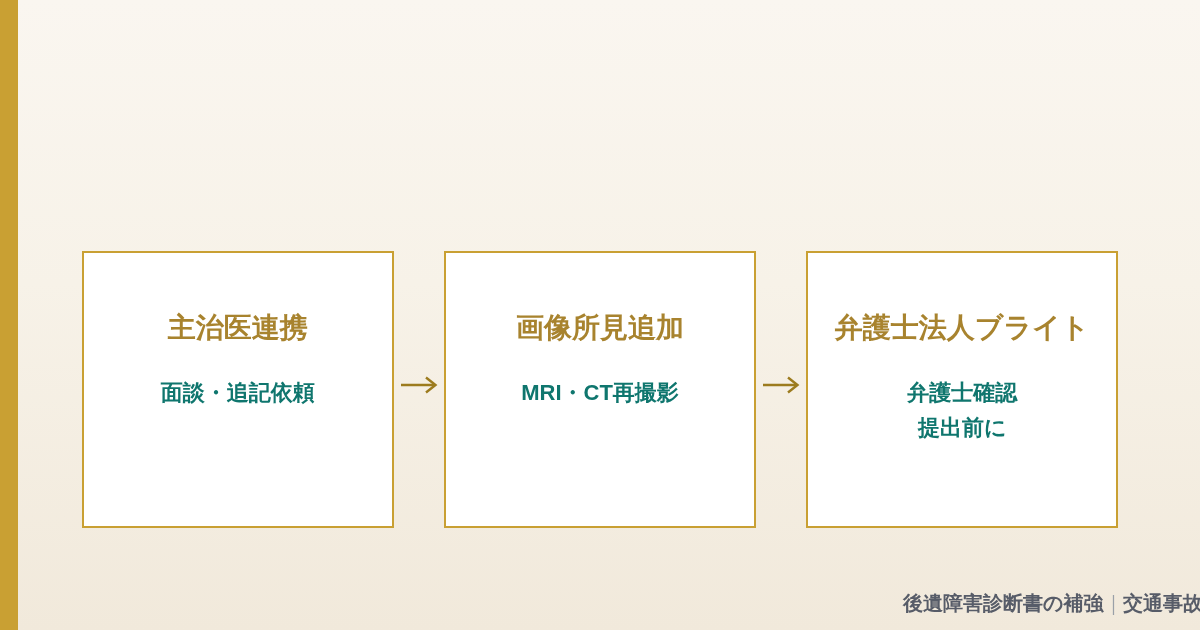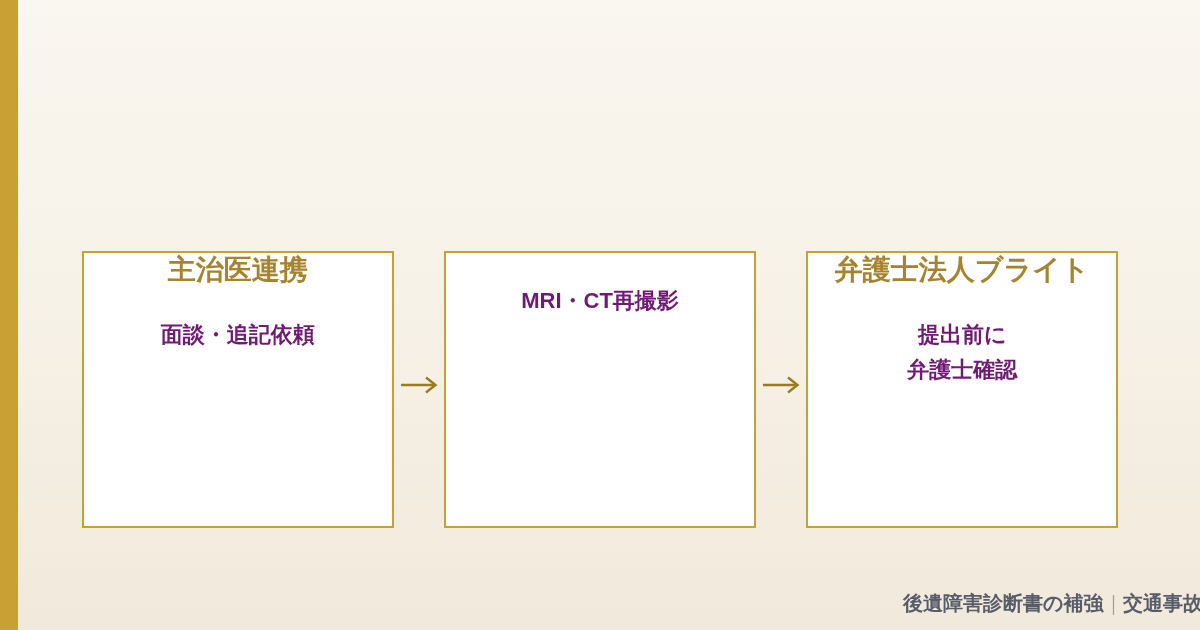--- a/index.html
+++ b/index.html
@@ -45,36 +45,37 @@
     display: flex;
     flex-direction: row;
   }
   .step-box {
     box-sizing: border-box;
     width: 321px;
     height: 277px;
     background: #FFFFFF;
     border: 2px solid #C9A033;
     text-align: center;
+    padding-top: 58px;
   }
   .step-title {
     margin: 0;
     font-size: 28px;
     line-height: 34px;
     font-weight: 700;
     color: #A8832E;
   }
   .step-body {
     margin-top: 30px;
   }
   .step-line {
     font-size: 22px;
     line-height: 35px;
     font-weight: 700;
-    color: #701a75;
+    color: #0f766e;
   }
   .arrow-cell {
     width: 52px;
     height: 277px;
     display: flex;
     justify-content: center;
   }
   .arrow-cell svg {
     display: block;
     margin-top: 122px;
@@ -112,37 +113,38 @@
     </div>
 
     <div class="arrow-cell">
       <svg width="40" height="24" viewBox="0 0 40 24" aria-hidden="true">
         <line x1="2" y1="12" x2="35" y2="12" stroke="#9C7B1E" stroke-width="2.4"></line>
         <path d="M27 4.5 L36.5 12 L27 19.5" fill="none" stroke="#9C7B1E" stroke-width="2.4"></path>
       </svg>
     </div>
 
     <div class="step-box">
+      <h2 class="step-title">画像所見追加</h2>
       <div class="step-body">
         <div class="step-line">MRI・CT再撮影</div>
       </div>
     </div>
 
     <div class="arrow-cell">
       <svg width="40" height="24" viewBox="0 0 40 24" aria-hidden="true">
         <line x1="2" y1="12" x2="35" y2="12" stroke="#9C7B1E" stroke-width="2.4"></line>
         <path d="M27 4.5 L36.5 12 L27 19.5" fill="none" stroke="#9C7B1E" stroke-width="2.4"></path>
       </svg>
     </div>
 
     <div class="step-box">
       <h2 class="step-title">弁護士法人ブライト</h2>
       <div class="step-body">
+        <div class="step-line">弁護士確認</div>
         <div class="step-line">提出前に</div>
-        <div class="step-line">弁護士確認</div>
       </div>
     </div>
 
   </div>
 
   <div class="footer">
     <span>後遺障害診断書の補強</span><span class="sep">｜</span><span>交通事故 の</span>
   </div>
 
 </div>

